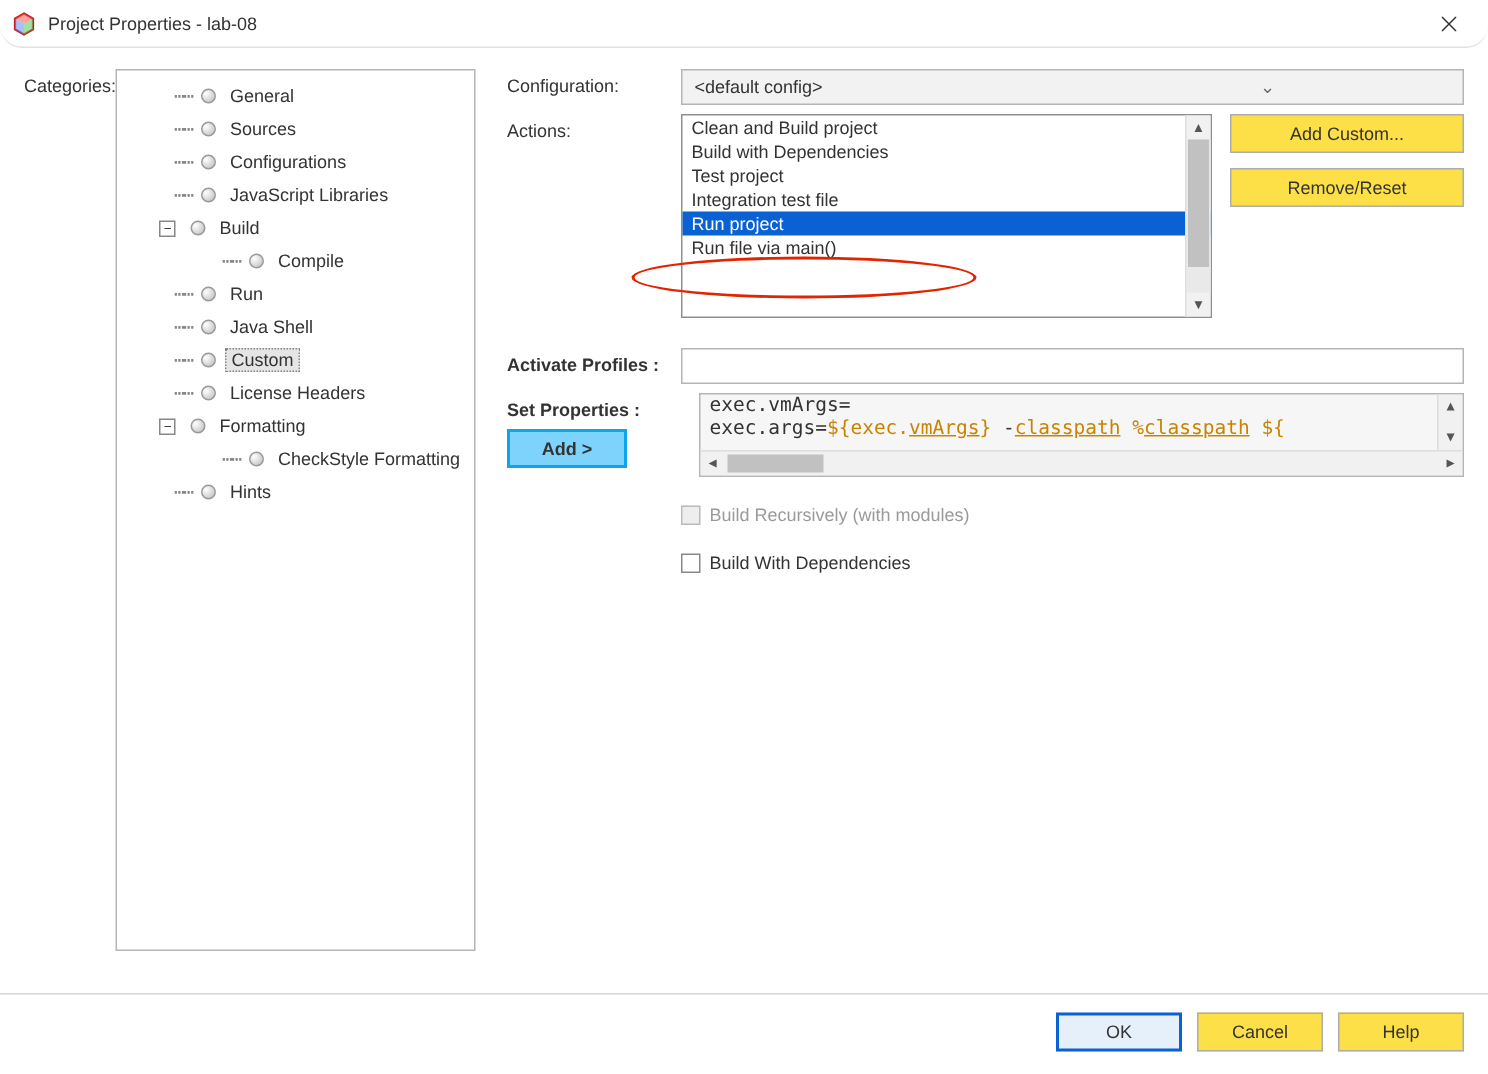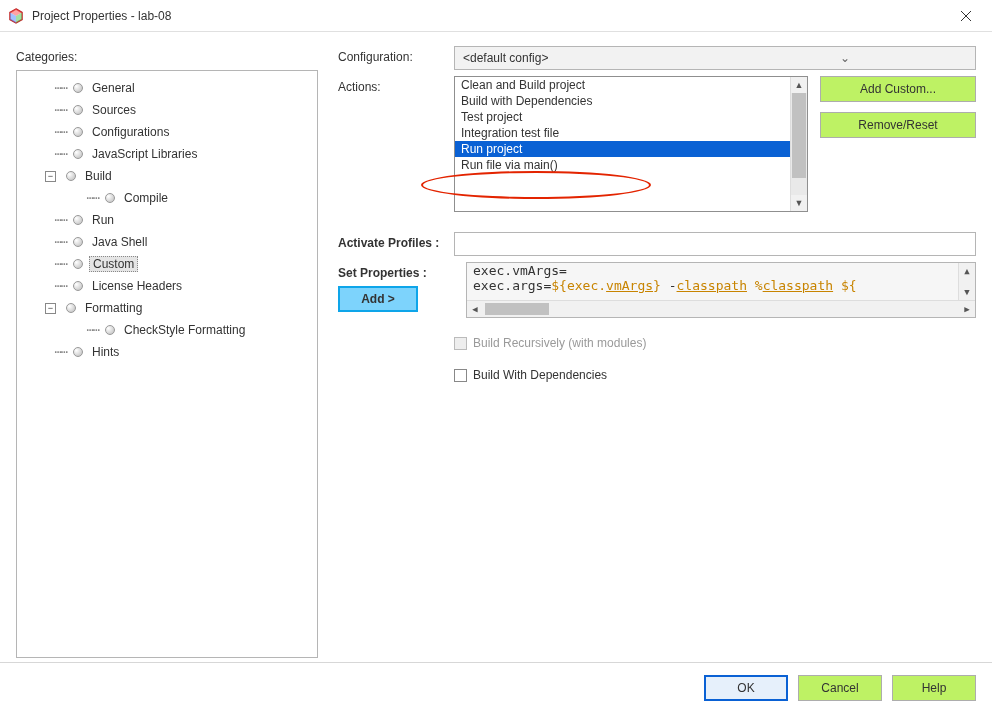--- a/index.html
+++ b/index.html
@@ -12,37 +12,38 @@
     height: 716px;
     overflow: hidden;
     color: #333;
   }
   .titlebar {
     height: 32px;
     display: flex;
     align-items: center;
     padding: 0 8px;
     border-bottom: 1px solid #e0e0e0;
+    border-radius: 15px;
   }
   .titlebar .app-icon {
     width: 16px; height: 16px;
     margin-right: 8px;
   }
   .titlebar .title { flex: 1; color: #333; font-size: 12px; }
   .titlebar .close {
     width: 36px; height: 28px;
     display: flex; align-items: center; justify-content: center;
     cursor: default;
   }
   .content {
     display: flex;
     padding: 14px 16px 0 16px;
     height: 630px;
   }
-  .left-col { width: 302px; display: flex; flex-direction: column; }
+  .left-col { width: 302px; display: flex; flex-direction: row; }
   .cat-label { margin: 4px 0 6px 0; }
   .tree-panel {
     border: 1px solid #b5b5b5;
     height: 588px;
     padding: 6px 4px;
     overflow: hidden;
   }
   .tree-item {
     display: flex; align-items: center;
     padding: 2px 2px;
@@ -139,21 +140,21 @@
     left: -34px; top: 94px;
     pointer-events: none;
   }
   .right-buttons {
     width: 156px;
     margin-left: 12px;
     display: flex; flex-direction: column;
   }
   .btn {
     border: 1px solid #adadad;
-    background: #bef264;
+    background: #fde047;
     height: 26px;
     display: flex; align-items: center; justify-content: center;
     cursor: default;
     margin-bottom: 10px;
     padding: 0 10px;
   }
   .txt-input {
     width: 100%;
     height: 24px;
     border: 1px solid #b5b5b5;

